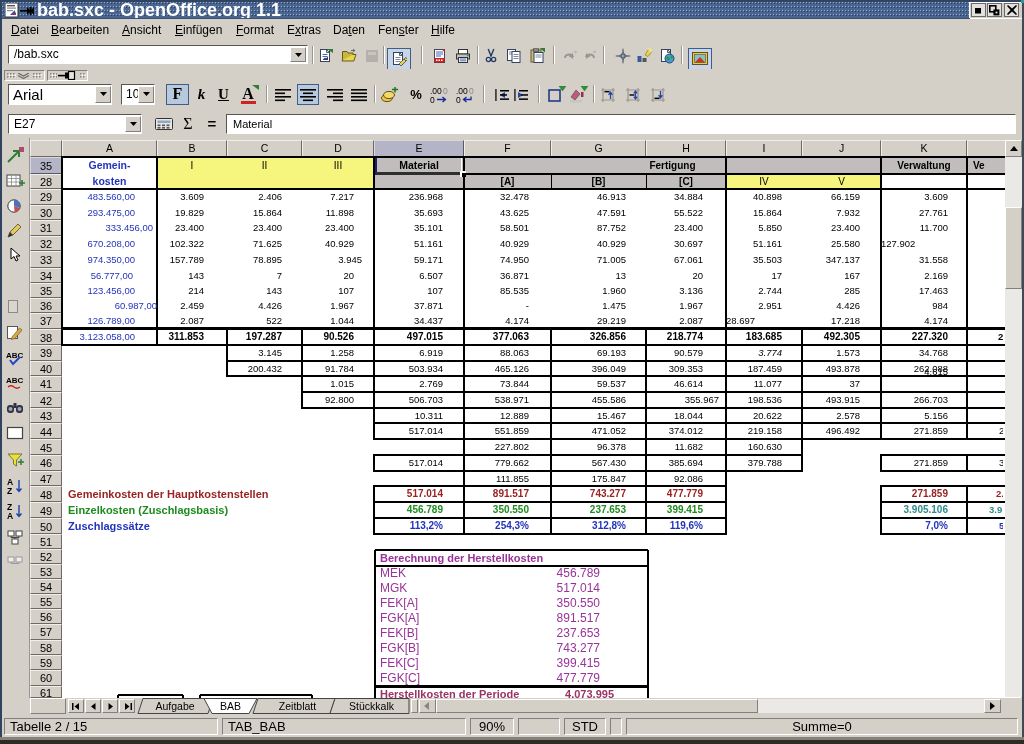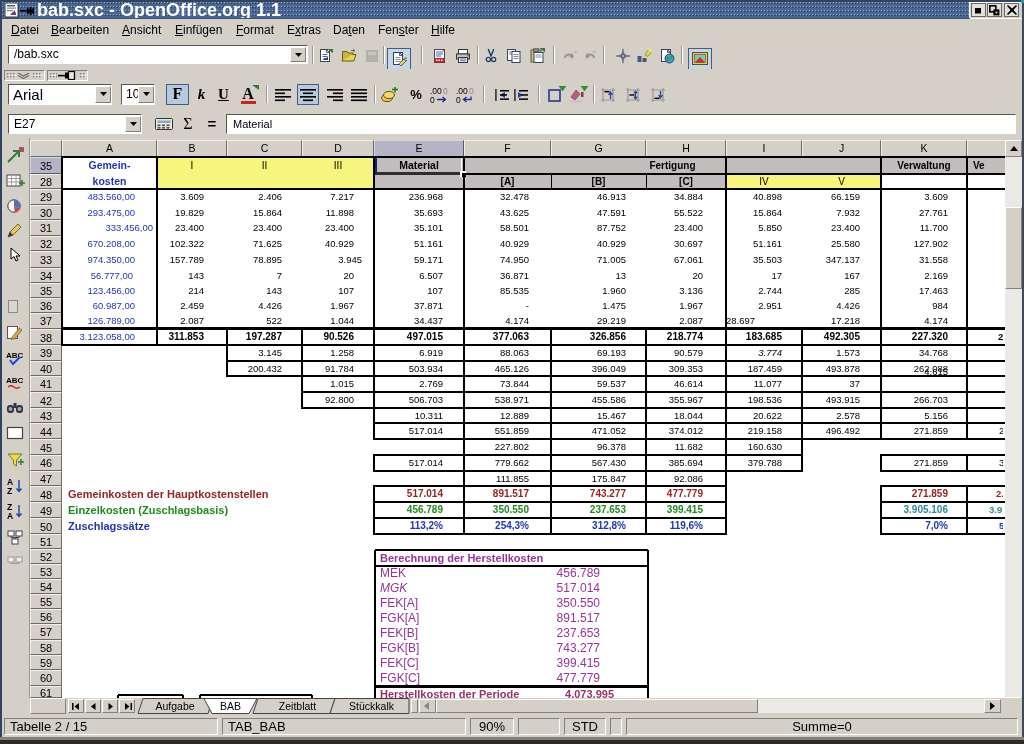--- a/index.html
+++ b/index.html
@@ -507,21 +507,21 @@
 <div class="ab" style="left:62px;top:235.5px;width:95px;height:15.5px;font-size:9.5px;line-height:15.5px;color:#2233bb;text-align:right;padding-right:22px;">670.208,00</div>
 <div class="ab" style="left:157px;top:235.5px;width:70px;height:15.5px;font-size:9.5px;line-height:15.5px;text-align:right;padding-right:23px;">102.322</div>
 <div class="ab" style="left:227px;top:235.5px;width:75px;height:15.5px;font-size:9.5px;line-height:15.5px;text-align:right;padding-right:20px;">71.625</div>
 <div class="ab" style="left:302px;top:235.5px;width:72px;height:15.5px;font-size:9.5px;line-height:15.5px;text-align:right;padding-right:20px;">40.929</div>
 <div class="ab" style="left:374px;top:235.5px;width:90px;height:15.5px;font-size:9.5px;line-height:15.5px;text-align:right;padding-right:21px;">51.161</div>
 <div class="ab" style="left:464px;top:235.5px;width:87px;height:15.5px;font-size:9.5px;line-height:15.5px;text-align:right;padding-right:22px;">40.929</div>
 <div class="ab" style="left:551px;top:235.5px;width:95px;height:15.5px;font-size:9.5px;line-height:15.5px;text-align:right;padding-right:20px;">40.929</div>
 <div class="ab" style="left:646px;top:235.5px;width:80px;height:15.5px;font-size:9.5px;line-height:15.5px;text-align:right;padding-right:23px;">30.697</div>
 <div class="ab" style="left:726px;top:235.5px;width:76px;height:15.5px;font-size:9.5px;line-height:15.5px;text-align:right;padding-right:20px;">51.161</div>
 <div class="ab" style="left:802px;top:235.5px;width:79px;height:15.5px;font-size:9.5px;line-height:15.5px;text-align:right;padding-right:21px;">25.580</div>
-<div class="ab" style="left:881px;top:235.5px;width:86px;height:15.5px;font-size:9.5px;line-height:15.5px;text-align:right;padding-right:19px;">127.902</div>
+<div class="ab" style="left:881px;top:235.5px;width:86px;height:15.5px;font-size:9.5px;line-height:15.5px;padding-right:19px;">127.902</div>
 <div class="ab" style="left:62px;top:251px;width:95px;height:17px;font-size:9.5px;line-height:17px;color:#2233bb;text-align:right;padding-right:22px;">974.350,00</div>
 <div class="ab" style="left:157px;top:251px;width:70px;height:17px;font-size:9.5px;line-height:17px;text-align:right;padding-right:23px;">157.789</div>
 <div class="ab" style="left:227px;top:251px;width:75px;height:17px;font-size:9.5px;line-height:17px;text-align:right;padding-right:20px;">78.895</div>
 <div class="ab" style="left:302px;top:251px;width:72px;height:17px;font-size:9.5px;line-height:17px;text-align:right;padding-right:12px;">3.945</div>
 <div class="ab" style="left:374px;top:251px;width:90px;height:17px;font-size:9.5px;line-height:17px;text-align:right;padding-right:21px;">59.171</div>
 <div class="ab" style="left:464px;top:251px;width:87px;height:17px;font-size:9.5px;line-height:17px;text-align:right;padding-right:22px;">74.950</div>
 <div class="ab" style="left:551px;top:251px;width:95px;height:17px;font-size:9.5px;line-height:17px;text-align:right;padding-right:20px;">71.005</div>
 <div class="ab" style="left:646px;top:251px;width:80px;height:17px;font-size:9.5px;line-height:17px;text-align:right;padding-right:23px;">67.061</div>
 <div class="ab" style="left:726px;top:251px;width:76px;height:17px;font-size:9.5px;line-height:17px;text-align:right;padding-right:20px;">35.503</div>
 <div class="ab" style="left:802px;top:251px;width:79px;height:17px;font-size:9.5px;line-height:17px;text-align:right;padding-right:21px;">347.137</div>
@@ -541,21 +541,21 @@
 <div class="ab" style="left:157px;top:283px;width:70px;height:15px;font-size:9.5px;line-height:15px;text-align:right;padding-right:23px;">214</div>
 <div class="ab" style="left:227px;top:283px;width:75px;height:15px;font-size:9.5px;line-height:15px;text-align:right;padding-right:20px;">143</div>
 <div class="ab" style="left:302px;top:283px;width:72px;height:15px;font-size:9.5px;line-height:15px;text-align:right;padding-right:20px;">107</div>
 <div class="ab" style="left:374px;top:283px;width:90px;height:15px;font-size:9.5px;line-height:15px;text-align:right;padding-right:21px;">107</div>
 <div class="ab" style="left:464px;top:283px;width:87px;height:15px;font-size:9.5px;line-height:15px;text-align:right;padding-right:22px;">85.535</div>
 <div class="ab" style="left:551px;top:283px;width:95px;height:15px;font-size:9.5px;line-height:15px;text-align:right;padding-right:20px;">1.960</div>
 <div class="ab" style="left:646px;top:283px;width:80px;height:15px;font-size:9.5px;line-height:15px;text-align:right;padding-right:23px;">3.136</div>
 <div class="ab" style="left:726px;top:283px;width:76px;height:15px;font-size:9.5px;line-height:15px;text-align:right;padding-right:20px;">2.744</div>
 <div class="ab" style="left:802px;top:283px;width:79px;height:15px;font-size:9.5px;line-height:15px;text-align:right;padding-right:21px;">285</div>
 <div class="ab" style="left:881px;top:283px;width:86px;height:15px;font-size:9.5px;line-height:15px;text-align:right;padding-right:19px;">17.463</div>
-<div class="ab" style="left:62px;top:298px;width:95px;height:15px;font-size:9.5px;line-height:15px;color:#2233bb;text-align:right;padding-right:22px;">60.987,00</div>
+<div class="ab" style="left:62px;top:298px;width:95px;height:15px;font-size:9.5px;line-height:15px;color:#2233bb;text-align:right;">60.987,00</div>
 <div class="ab" style="left:157px;top:298px;width:70px;height:15px;font-size:9.5px;line-height:15px;text-align:right;padding-right:23px;">2.459</div>
 <div class="ab" style="left:227px;top:298px;width:75px;height:15px;font-size:9.5px;line-height:15px;text-align:right;padding-right:20px;">4.426</div>
 <div class="ab" style="left:302px;top:298px;width:72px;height:15px;font-size:9.5px;line-height:15px;text-align:right;padding-right:20px;">1.967</div>
 <div class="ab" style="left:374px;top:298px;width:90px;height:15px;font-size:9.5px;line-height:15px;text-align:right;padding-right:21px;">37.871</div>
 <div class="ab" style="left:464px;top:298px;width:87px;height:15px;font-size:9.5px;line-height:15px;text-align:right;padding-right:22px;">-</div>
 <div class="ab" style="left:551px;top:298px;width:95px;height:15px;font-size:9.5px;line-height:15px;text-align:right;padding-right:20px;">1.475</div>
 <div class="ab" style="left:646px;top:298px;width:80px;height:15px;font-size:9.5px;line-height:15px;text-align:right;padding-right:23px;">1.967</div>
 <div class="ab" style="left:726px;top:298px;width:76px;height:15px;font-size:9.5px;line-height:15px;text-align:right;padding-right:20px;">2.951</div>
 <div class="ab" style="left:802px;top:298px;width:79px;height:15px;font-size:9.5px;line-height:15px;text-align:right;padding-right:21px;">4.426</div>
 <div class="ab" style="left:881px;top:298px;width:86px;height:15px;font-size:9.5px;line-height:15px;text-align:right;padding-right:19px;">984</div>
@@ -605,21 +605,21 @@
 <div class="ab" style="left:464px;top:376px;width:87px;height:15.5px;font-size:9.5px;line-height:15.5px;text-align:right;padding-right:22px;">73.844</div>
 <div class="ab" style="left:551px;top:376px;width:95px;height:15.5px;font-size:9.5px;line-height:15.5px;text-align:right;padding-right:20px;">59.537</div>
 <div class="ab" style="left:646px;top:376px;width:80px;height:15.5px;font-size:9.5px;line-height:15.5px;text-align:right;padding-right:23px;">46.614</div>
 <div class="ab" style="left:726px;top:376px;width:76px;height:15.5px;font-size:9.5px;line-height:15.5px;text-align:right;padding-right:20px;">11.077</div>
 <div class="ab" style="left:802px;top:376px;width:79px;height:15.5px;font-size:9.5px;line-height:15.5px;text-align:right;padding-right:21px;">37</div>
 <div class="ab" style="left:881px;top:364px;width:86px;height:15.5px;font-size:9.5px;line-height:15.5px;text-align:right;padding-right:19px;">4.615</div>
 <div class="ab" style="left:302px;top:391.5px;width:72px;height:16.0px;font-size:9.5px;line-height:16.0px;text-align:right;padding-right:20px;">92.800</div>
 <div class="ab" style="left:374px;top:391.5px;width:90px;height:16.0px;font-size:9.5px;line-height:16.0px;text-align:right;padding-right:21px;">506.703</div>
 <div class="ab" style="left:464px;top:391.5px;width:87px;height:16.0px;font-size:9.5px;line-height:16.0px;text-align:right;padding-right:22px;">538.971</div>
 <div class="ab" style="left:551px;top:391.5px;width:95px;height:16.0px;font-size:9.5px;line-height:16.0px;text-align:right;padding-right:20px;">455.586</div>
-<div class="ab" style="left:646px;top:391.5px;width:80px;height:16.0px;font-size:9.5px;line-height:16.0px;text-align:right;padding-right:23px;">355.967</div>
+<div class="ab" style="left:646px;top:391.5px;width:80px;height:16.0px;font-size:9.5px;line-height:16.0px;text-align:right;padding-right:7px;">355.967</div>
 <div class="ab" style="left:726px;top:391.5px;width:76px;height:16.0px;font-size:9.5px;line-height:16.0px;text-align:right;padding-right:20px;">198.536</div>
 <div class="ab" style="left:802px;top:391.5px;width:79px;height:16.0px;font-size:9.5px;line-height:16.0px;text-align:right;padding-right:21px;">493.915</div>
 <div class="ab" style="left:881px;top:391.5px;width:86px;height:16.0px;font-size:9.5px;line-height:16.0px;text-align:right;padding-right:19px;">266.703</div>
 <div class="ab" style="left:374px;top:407.5px;width:90px;height:15.5px;font-size:9.5px;line-height:15.5px;text-align:right;padding-right:21px;">10.311</div>
 <div class="ab" style="left:464px;top:407.5px;width:87px;height:15.5px;font-size:9.5px;line-height:15.5px;text-align:right;padding-right:22px;">12.889</div>
 <div class="ab" style="left:551px;top:407.5px;width:95px;height:15.5px;font-size:9.5px;line-height:15.5px;text-align:right;padding-right:20px;">15.467</div>
 <div class="ab" style="left:646px;top:407.5px;width:80px;height:15.5px;font-size:9.5px;line-height:15.5px;text-align:right;padding-right:23px;">18.044</div>
 <div class="ab" style="left:726px;top:407.5px;width:76px;height:15.5px;font-size:9.5px;line-height:15.5px;text-align:right;padding-right:20px;">20.622</div>
 <div class="ab" style="left:802px;top:407.5px;width:79px;height:15.5px;font-size:9.5px;line-height:15.5px;text-align:right;padding-right:21px;">2.578</div>
 <div class="ab" style="left:881px;top:407.5px;width:86px;height:15.5px;font-size:9.5px;line-height:15.5px;text-align:right;padding-right:19px;">5.156</div>
@@ -662,21 +662,21 @@
 <div class="ab" style="left:646px;top:518px;width:80px;height:16px;font-size:10px;line-height:16px;font-weight:bold;color:#2233bb;text-align:right;padding-right:23px;">119,6%</div>
 <div class="ab" style="left:881px;top:518px;width:86px;height:16px;font-size:10px;line-height:16px;font-weight:bold;color:#2233bb;text-align:right;padding-right:19px;">7,0%</div>
 <div class="ab" style="left:969px;top:423px;width:34px;height:16px;font-size:9.5px;line-height:16px;padding-left:30px;">2</div>
 <div class="ab" style="left:969px;top:455px;width:34px;height:15.5px;font-size:9.5px;line-height:15.5px;padding-left:30px;">3</div>
 <div class="ab" style="left:969px;top:486px;width:34px;height:16px;font-size:9.5px;font-weight:bold;line-height:16px;color:#992222;padding-left:27px;">2.</div>
 <div class="ab" style="left:969px;top:502px;width:34px;height:16px;font-size:9.5px;font-weight:bold;line-height:16px;color:#2e8b8b;padding-left:20px;">3.9</div>
 <div class="ab" style="left:969px;top:518px;width:34px;height:16px;font-size:9.5px;font-weight:bold;line-height:16px;color:#2233bb;padding-left:30px;">5</div>
 <div class="ab" style="left:380px;top:550px;width:260px;height:16px;font-size:11px;font-weight:bold;line-height:16px;color:#993399;">Berechnung der Herstellkosten</div>
 <div class="ab" style="left:380px;top:565.5px;width:160px;height:15.1px;font-size:12px;line-height:15.1px;color:#993399;">MEK</div>
 <div class="ab" style="left:420px;top:565.5px;width:180px;height:15.1px;font-size:12px;line-height:15.1px;color:#993399;text-align:right;">456.789</div>
-<div class="ab" style="left:380px;top:580.6px;width:160px;height:15.1px;font-size:12px;line-height:15.1px;color:#993399;font-style:italic;">MGK</div>
+<div class="ab" style="left:380px;top:580.6px;width:160px;height:15.1px;font-size:12px;line-height:15.1px;color:#993399;">MGK</div>
 <div class="ab" style="left:420px;top:580.6px;width:180px;height:15.1px;font-size:12px;line-height:15.1px;color:#993399;text-align:right;">517.014</div>
 <div class="ab" style="left:380px;top:595.7px;width:160px;height:15.1px;font-size:12px;line-height:15.1px;color:#993399;">FEK[A]</div>
 <div class="ab" style="left:420px;top:595.7px;width:180px;height:15.1px;font-size:12px;line-height:15.1px;color:#993399;text-align:right;">350.550</div>
 <div class="ab" style="left:380px;top:610.8000000000001px;width:160px;height:15.1px;font-size:12px;line-height:15.1px;color:#993399;">FGK[A]</div>
 <div class="ab" style="left:420px;top:610.8000000000001px;width:180px;height:15.1px;font-size:12px;line-height:15.1px;color:#993399;text-align:right;">891.517</div>
 <div class="ab" style="left:380px;top:625.9000000000001px;width:160px;height:15.1px;font-size:12px;line-height:15.1px;color:#993399;">FEK[B]</div>
 <div class="ab" style="left:420px;top:625.9000000000001px;width:180px;height:15.1px;font-size:12px;line-height:15.1px;color:#993399;text-align:right;">237.653</div>
 <div class="ab" style="left:380px;top:641.0000000000001px;width:160px;height:15.1px;font-size:12px;line-height:15.1px;color:#993399;">FGK[B]</div>
 <div class="ab" style="left:420px;top:641.0000000000001px;width:180px;height:15.1px;font-size:12px;line-height:15.1px;color:#993399;text-align:right;">743.277</div>
 <div class="ab" style="left:380px;top:656.1000000000001px;width:160px;height:15.1px;font-size:12px;line-height:15.1px;color:#993399;">FEK[C]</div>

